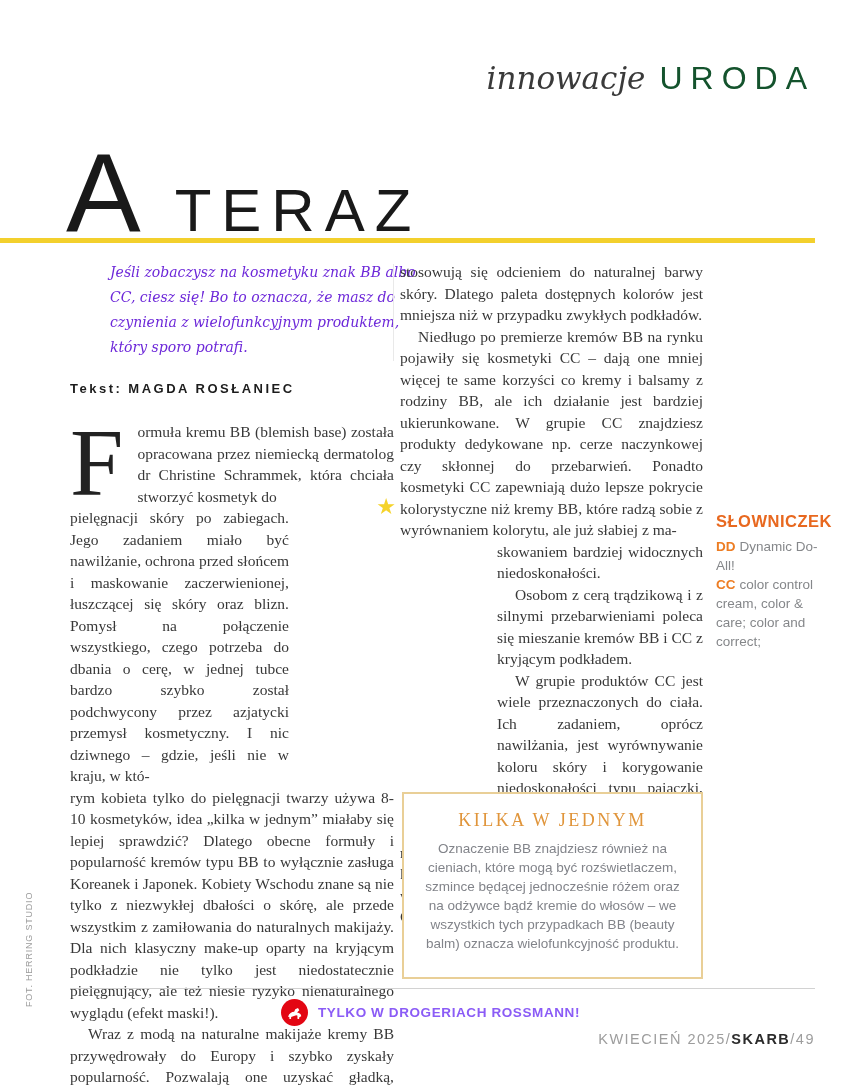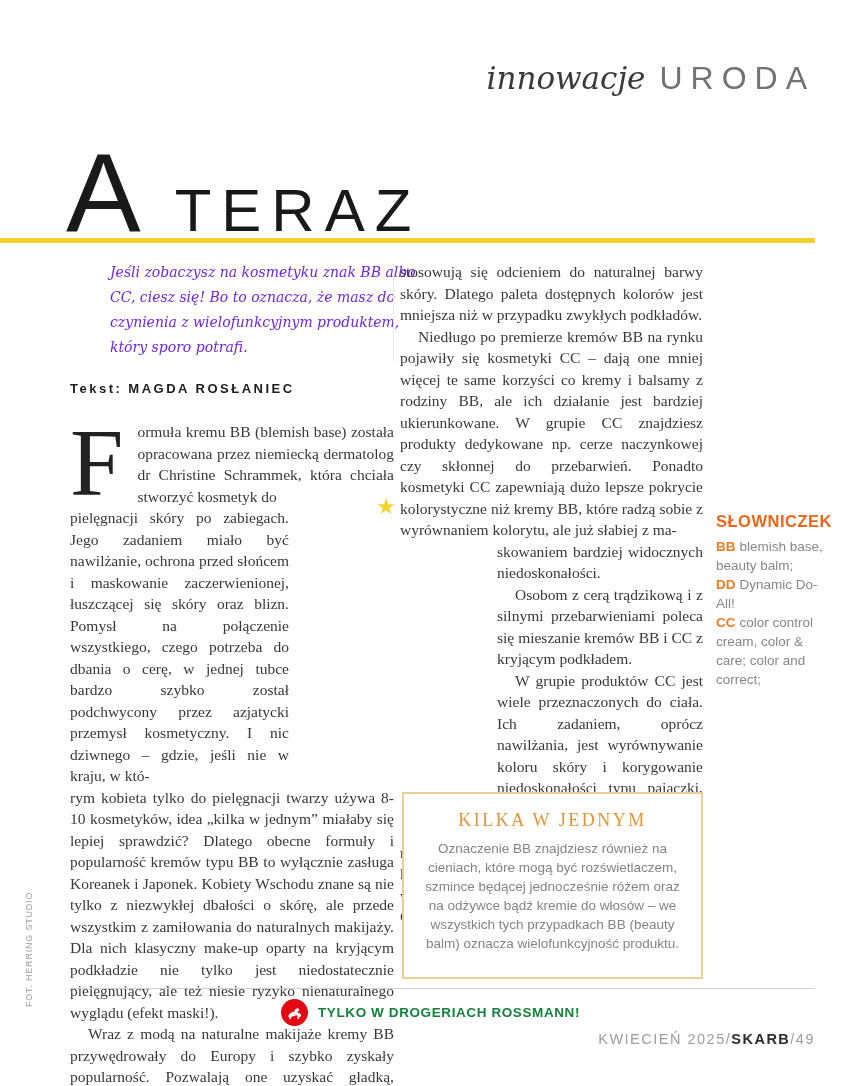--- a/index.html
+++ b/index.html
@@ -12,21 +12,21 @@
   
   .kicker {
     position:absolute; top:60px; right:52px; text-align:right; white-space:nowrap;
   }
   .kicker .kicker-italic {
     font-family:"DejaVu Serif", serif; font-style:italic; font-size:31px; color:#3a3a3a;
     margin-right:14px;
   }
   .kicker .kicker-caps {
     font-family:"Liberation Sans", sans-serif; font-weight:300; font-size:32px;
-    letter-spacing:8px; color:#737373;
+    letter-spacing:8px; color:#14532d;
   }
 
   
   .headline {
     position:absolute; left:66px; top:128px; width:760px;
     display:flex; align-items:baseline; white-space:nowrap;
     font-family:"Liberation Sans", sans-serif; font-weight:100; color:#191919;
   }
   .headline .h-big { font-size:112px; letter-spacing:4px; }
   .headline .h-small { font-size:60px; letter-spacing:10px; margin:0 26px 0 30px; }
@@ -93,21 +93,21 @@
   .infobox .infobox-title {
     font-family:"Liberation Serif", serif; font-weight:400; font-size:18px;
     letter-spacing:2.5px; color:#e0953b; margin-bottom:8px;
   }
   .infobox .infobox-body { font-size:13.5px; line-height:19px; color:#82848a; }
 
   
   .rule-gray { position:absolute; left:70px; top:988px; width:745px; height:1px; background:#d2d2d2; }
   .promo { position:absolute; left:281px; top:999px; display:flex; align-items:center; gap:10px; }
   .promo-logo { width:27px; height:27px; flex:0 0 auto; }
-  .promo-text { font-size:13.5px; font-weight:700; letter-spacing:0.6px; color:#15803d; }
+  .promo-text { font-size:13.5px; font-weight:700; letter-spacing:0.6px; color:#8b5cf6; }
 
   
   .folio {
     position:absolute; top:1031px; right:52px; font-size:14.5px; letter-spacing:1.5px;
     color:#9d9d9d; white-space:nowrap;
   }
   .folio .folio-mag { font-weight:700; color:#2b2b2b; }
 
   
   .photo-credit {
@@ -156,21 +156,20 @@
     <div class="seg-narrow-r indent">W grupie produktów CC jest wiele przeznaczonych do ciała. Ich zadaniem, oprócz nawilżania, jest wyrównywanie koloru skóry i korygowanie niedoskonałości typu pajączki, siniaki, przebarwienia.</div>
     <div class="indent">Przemysł kosmetyczny lubi zmiany i nowinki. Już od kilku lat tworzy się nowa kategoria – DD. Dopóki jednak nie poznamy jej właściwości, korzystajmy ze sprawdzonej BB i CC. ♥</div>
   </div>
 
   <div class="pullquote">
     <span class="pq-star">★</span>
   </div>
 
   <div class="glossary">
     <div class="glossary-title">SŁOWNICZEK</div>
-    <p class="entry"><span class="term">BB</span><span>blemish base, beauty balm;</span></p>
     <p class="entry"><span class="term">DD</span><span>Dynamic Do-All!</span></p>
     <p class="entry"><span class="term">CC</span><span>color control cream, color &amp; care; color and correct;</span></p>
   </div>
 
   <div class="infobox">
     <div class="infobox-title">KILKA W JEDNYM</div>
     <div class="infobox-body">Oznaczenie BB znajdziesz również na cieniach, które mogą być rozświetlaczem, szmince będącej jednocześnie różem oraz na odżywce bądź kremie do włosów – we wszystkich tych przypadkach BB (beauty balm) oznacza wielofunkcyjność produktu.</div>
   </div>
 
   <div class="rule-gray"></div>

